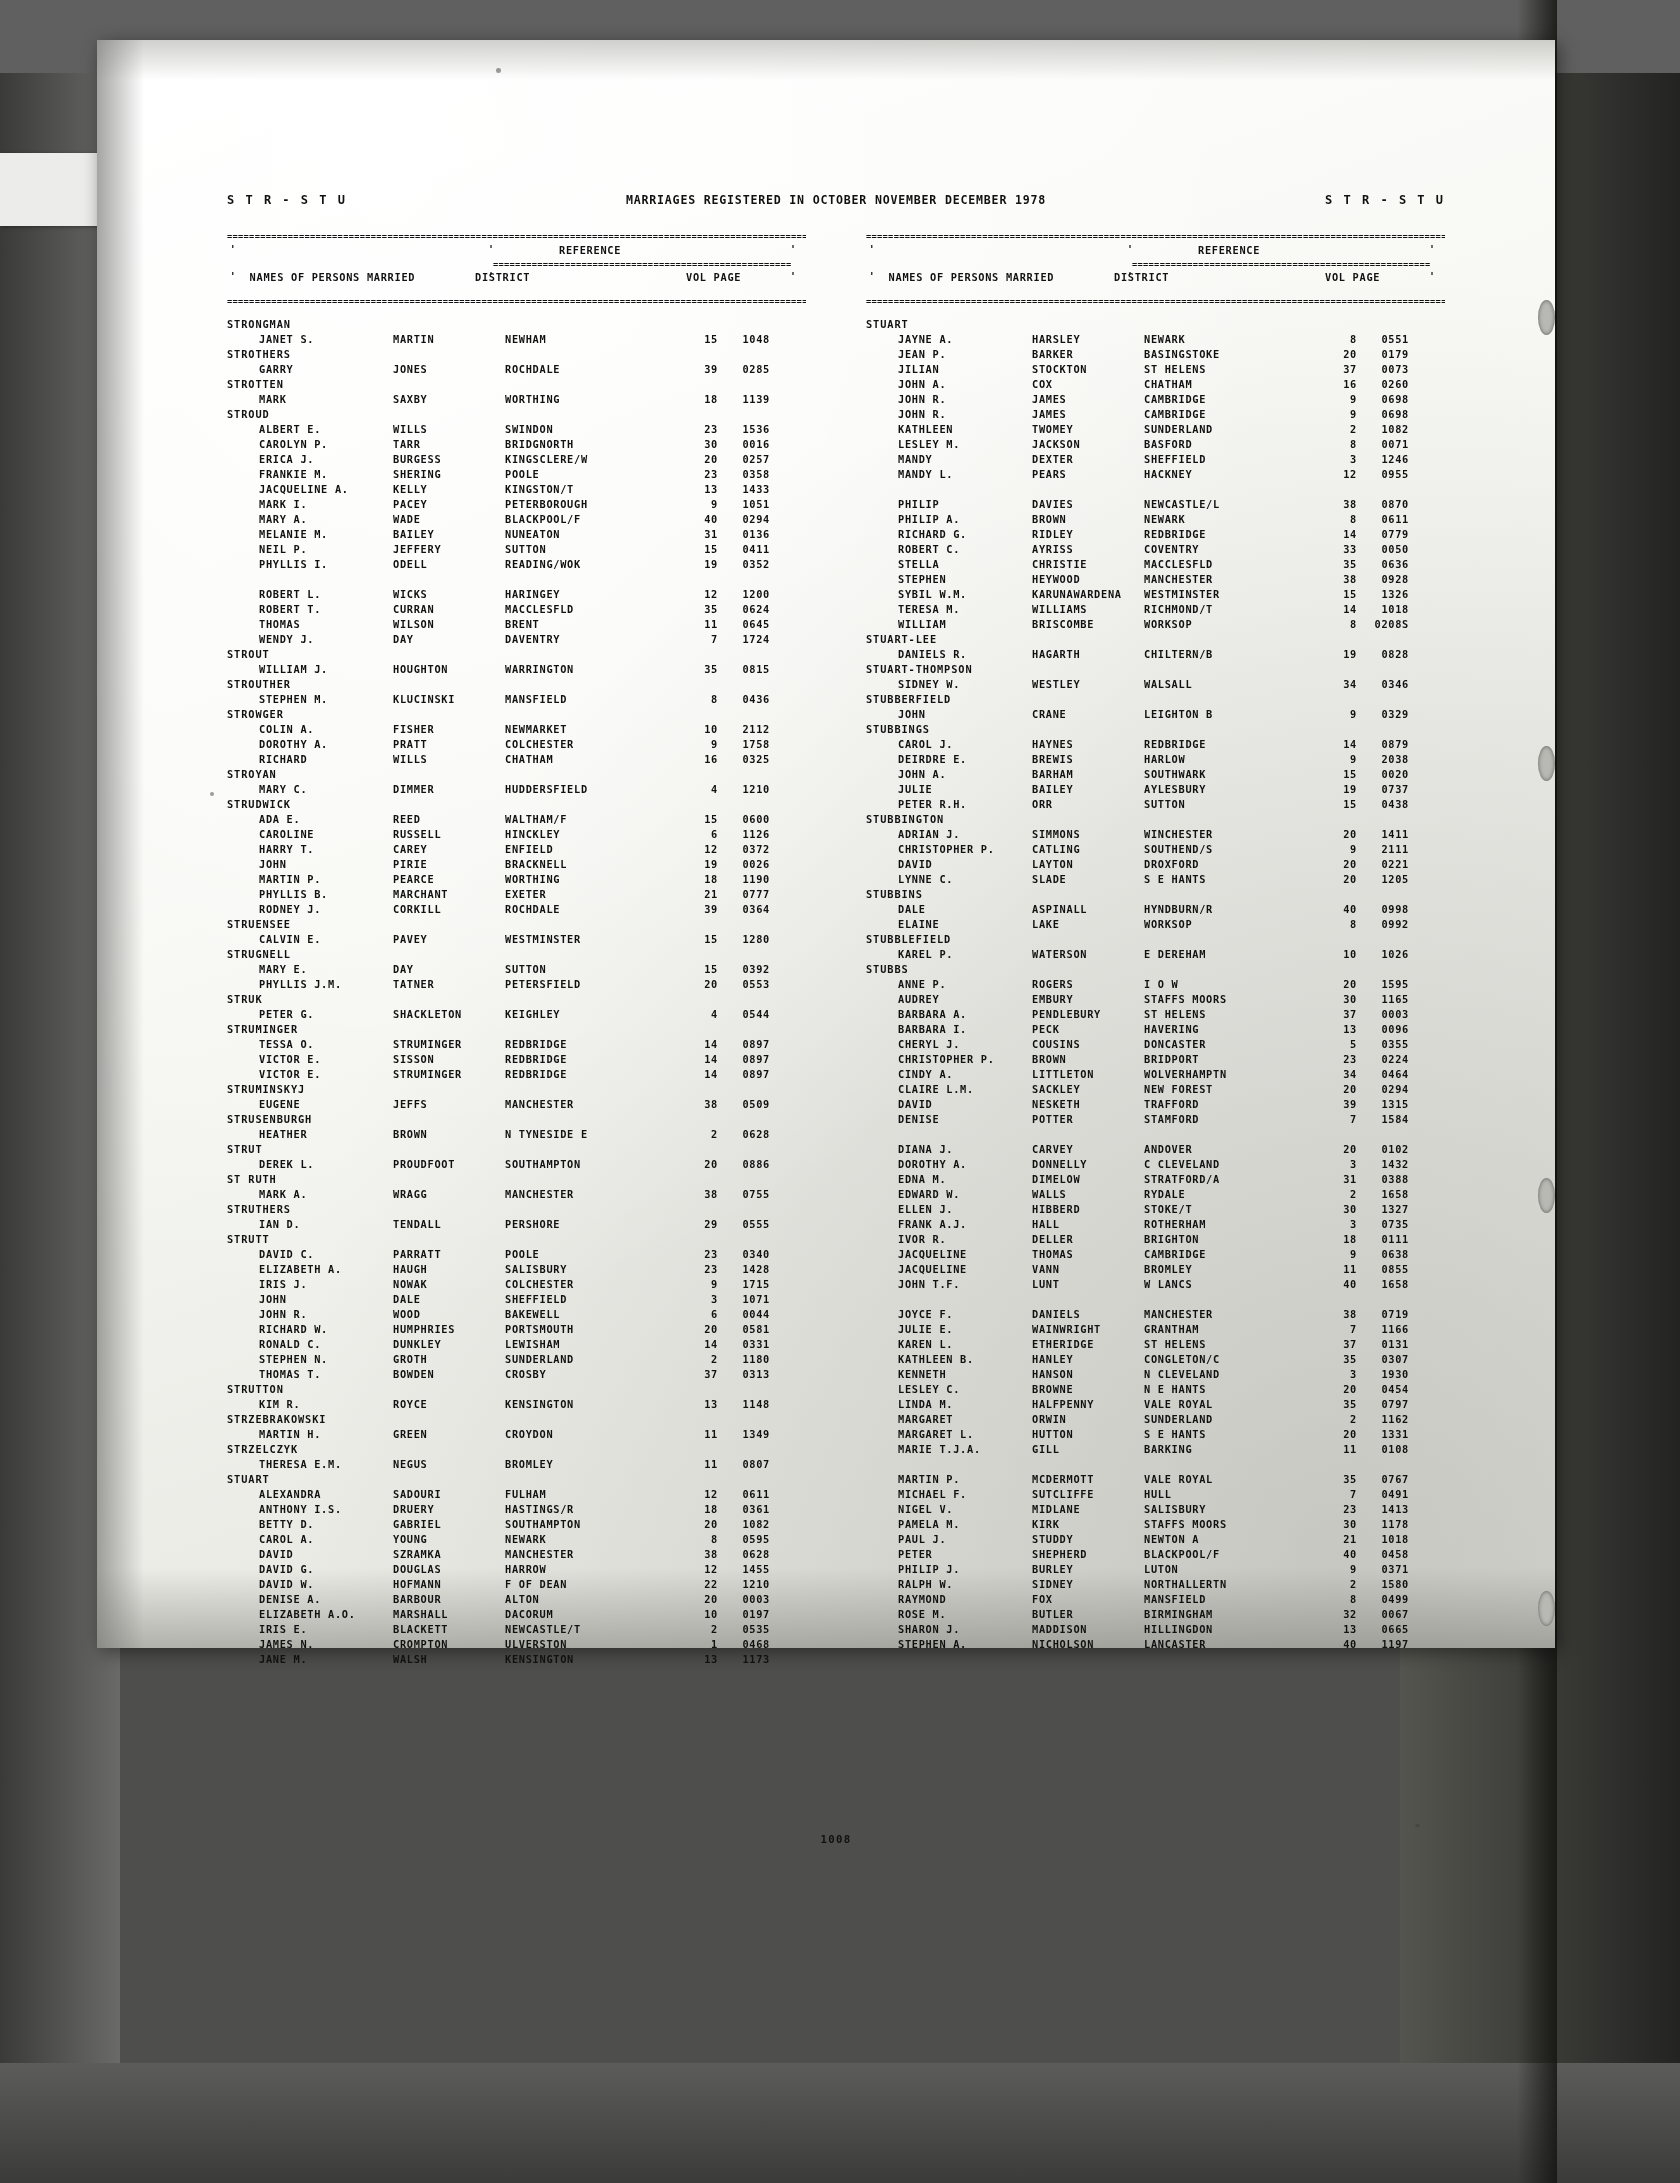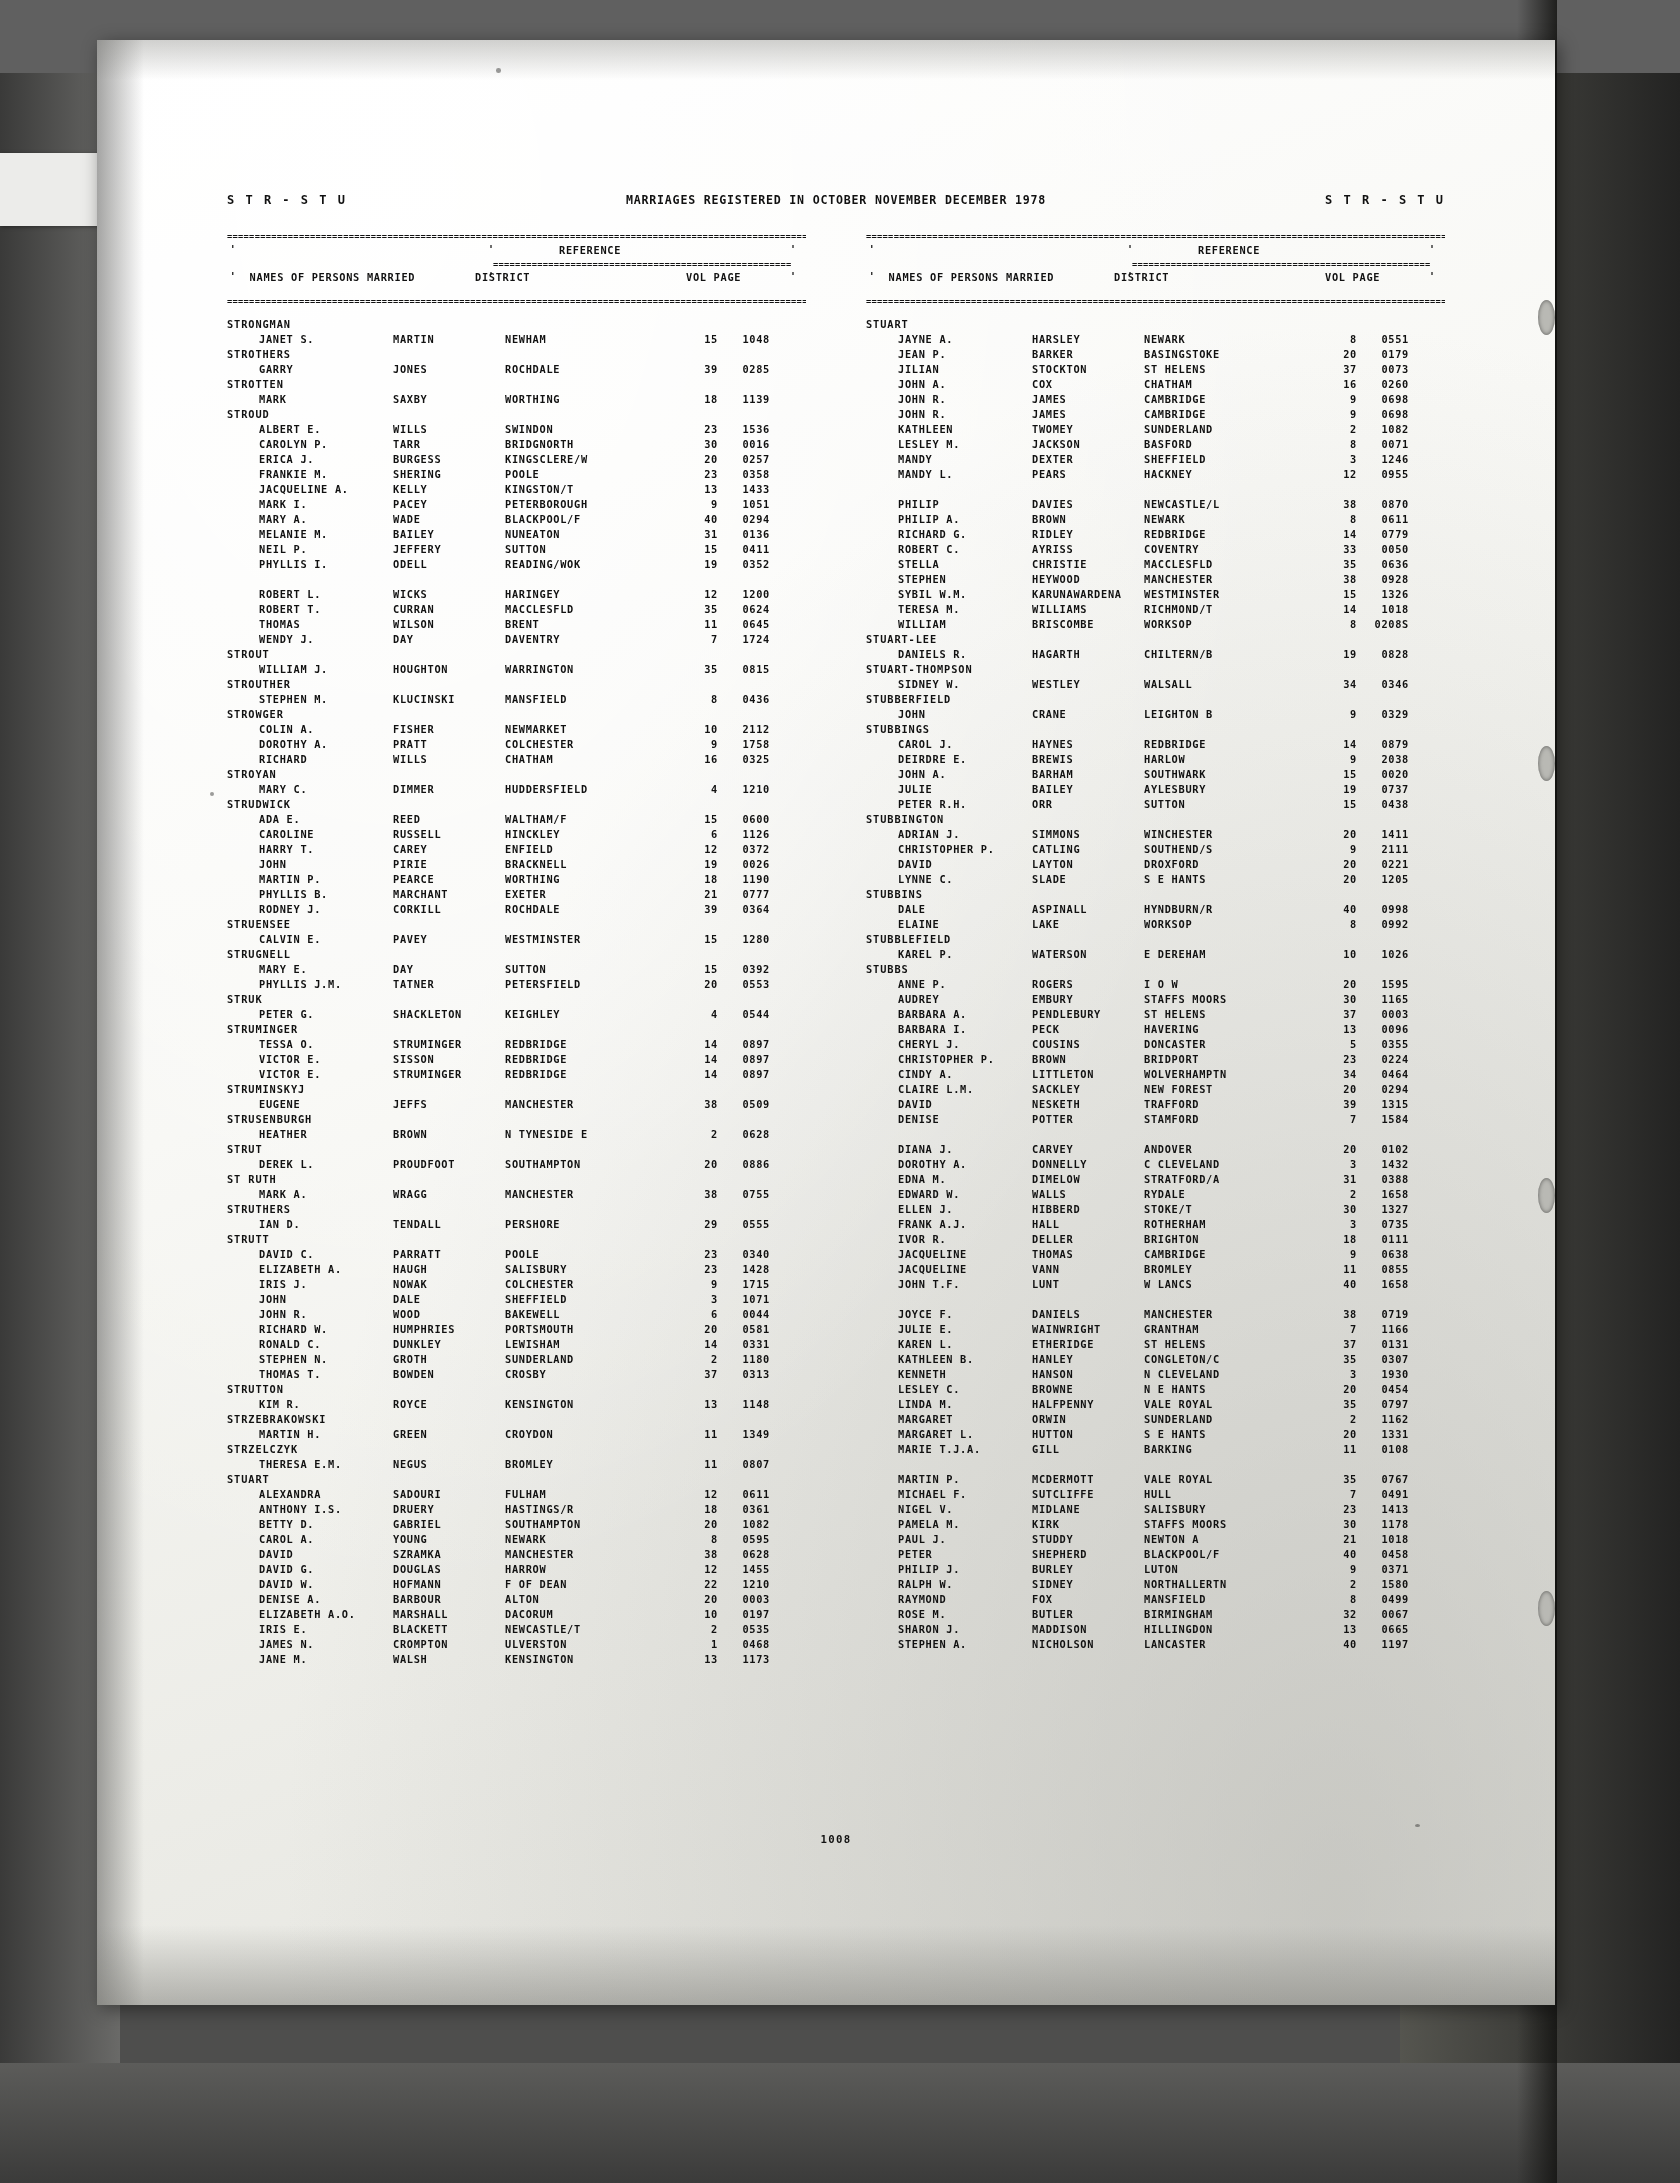--- a/index.html
+++ b/index.html
@@ -34,21 +34,21 @@
   }
   .tab-strip {
     position: absolute; left: 0; top: 153px; width: 133px; height: 73px;
     background: #ececea;
     box-shadow: 1.3px 1.3px 4px rgba(0,0,0,.4);
   }
   
   .sheet {
     position: absolute;
     left: 97px; top: 40px;
-    width: 1458px; height: 1965px;
+    width: 1458px; height: 1608px;
     background: #ef4444;
     box-shadow: 4px 4px 17.3px rgba(0,0,0,.45);
   }
   .sheet-inner {
     position: absolute;
     left: 0; top: 0; right: 0; bottom: 0;
     background:
       radial-gradient(ellipse at 20% 8%, rgba(255,255,255,.9), rgba(0,0,0,0) 55%),
       radial-gradient(ellipse at 85% 95%, rgba(175,175,170,.55), rgba(0,0,0,0) 60%),
       linear-gradient(160deg, #ffffff 0%, #f6f6f2 45%, #e2e2dc 100%);

